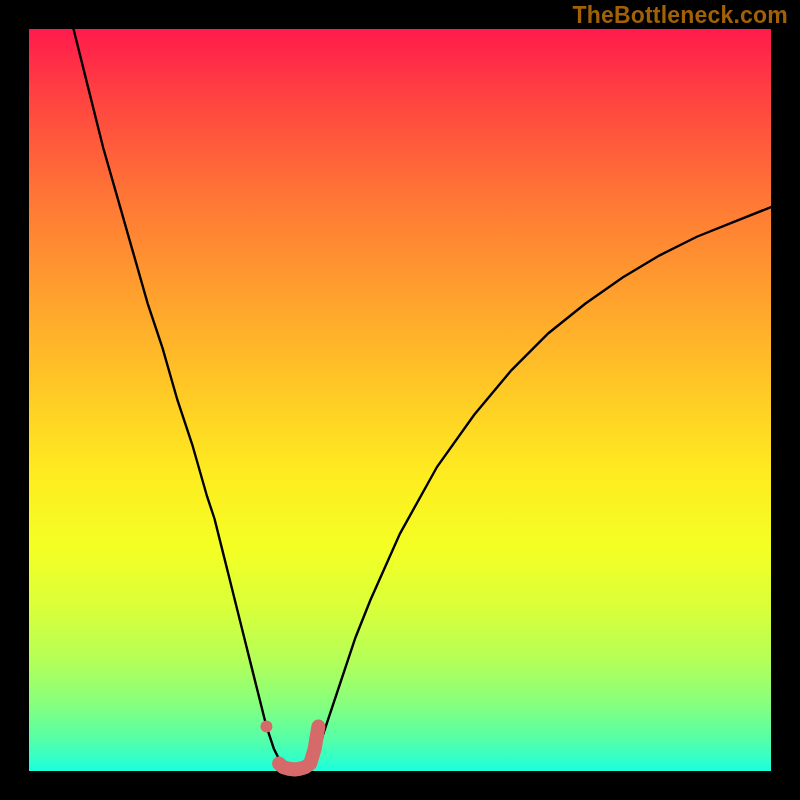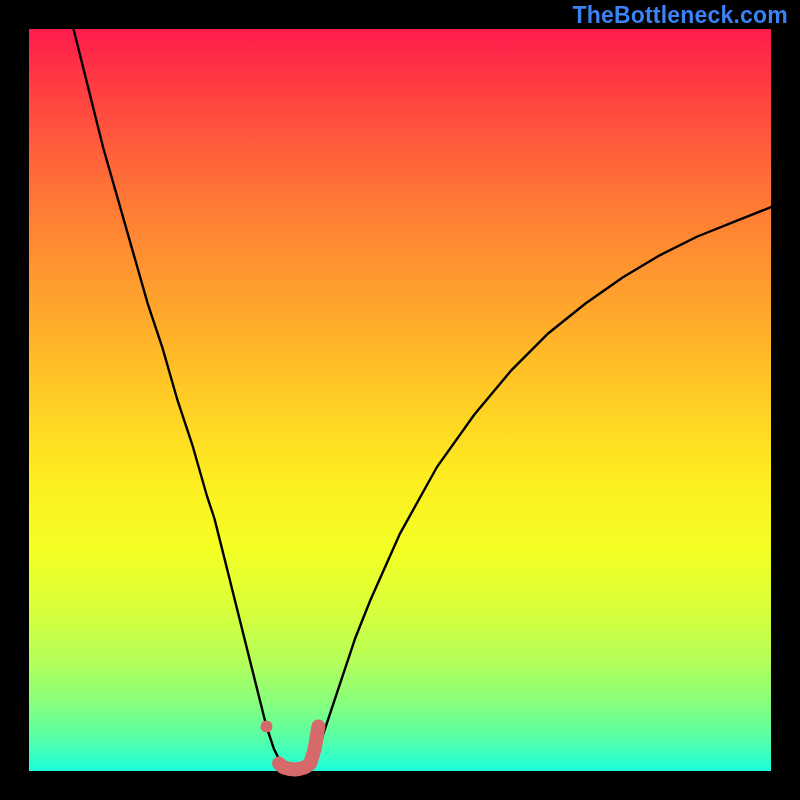--- a/index.html
+++ b/index.html
@@ -39,21 +39,21 @@
       #1bffdd 100%
     );
   }
   .watermark {
     position: absolute;
     top: 2px;
     right: 12px;
     font-family: Arial, Helvetica, sans-serif;
     font-size: 23px;
     font-weight: 600;
-    color: #3b82f6;
+    color: #a16207;
     letter-spacing: 0.2px;
     user-select: none;
   }
   svg.curve {
     position: absolute;
     left: 29px;
     top: 29px;
     width: 742px;
     height: 742px;
     overflow: visible;

